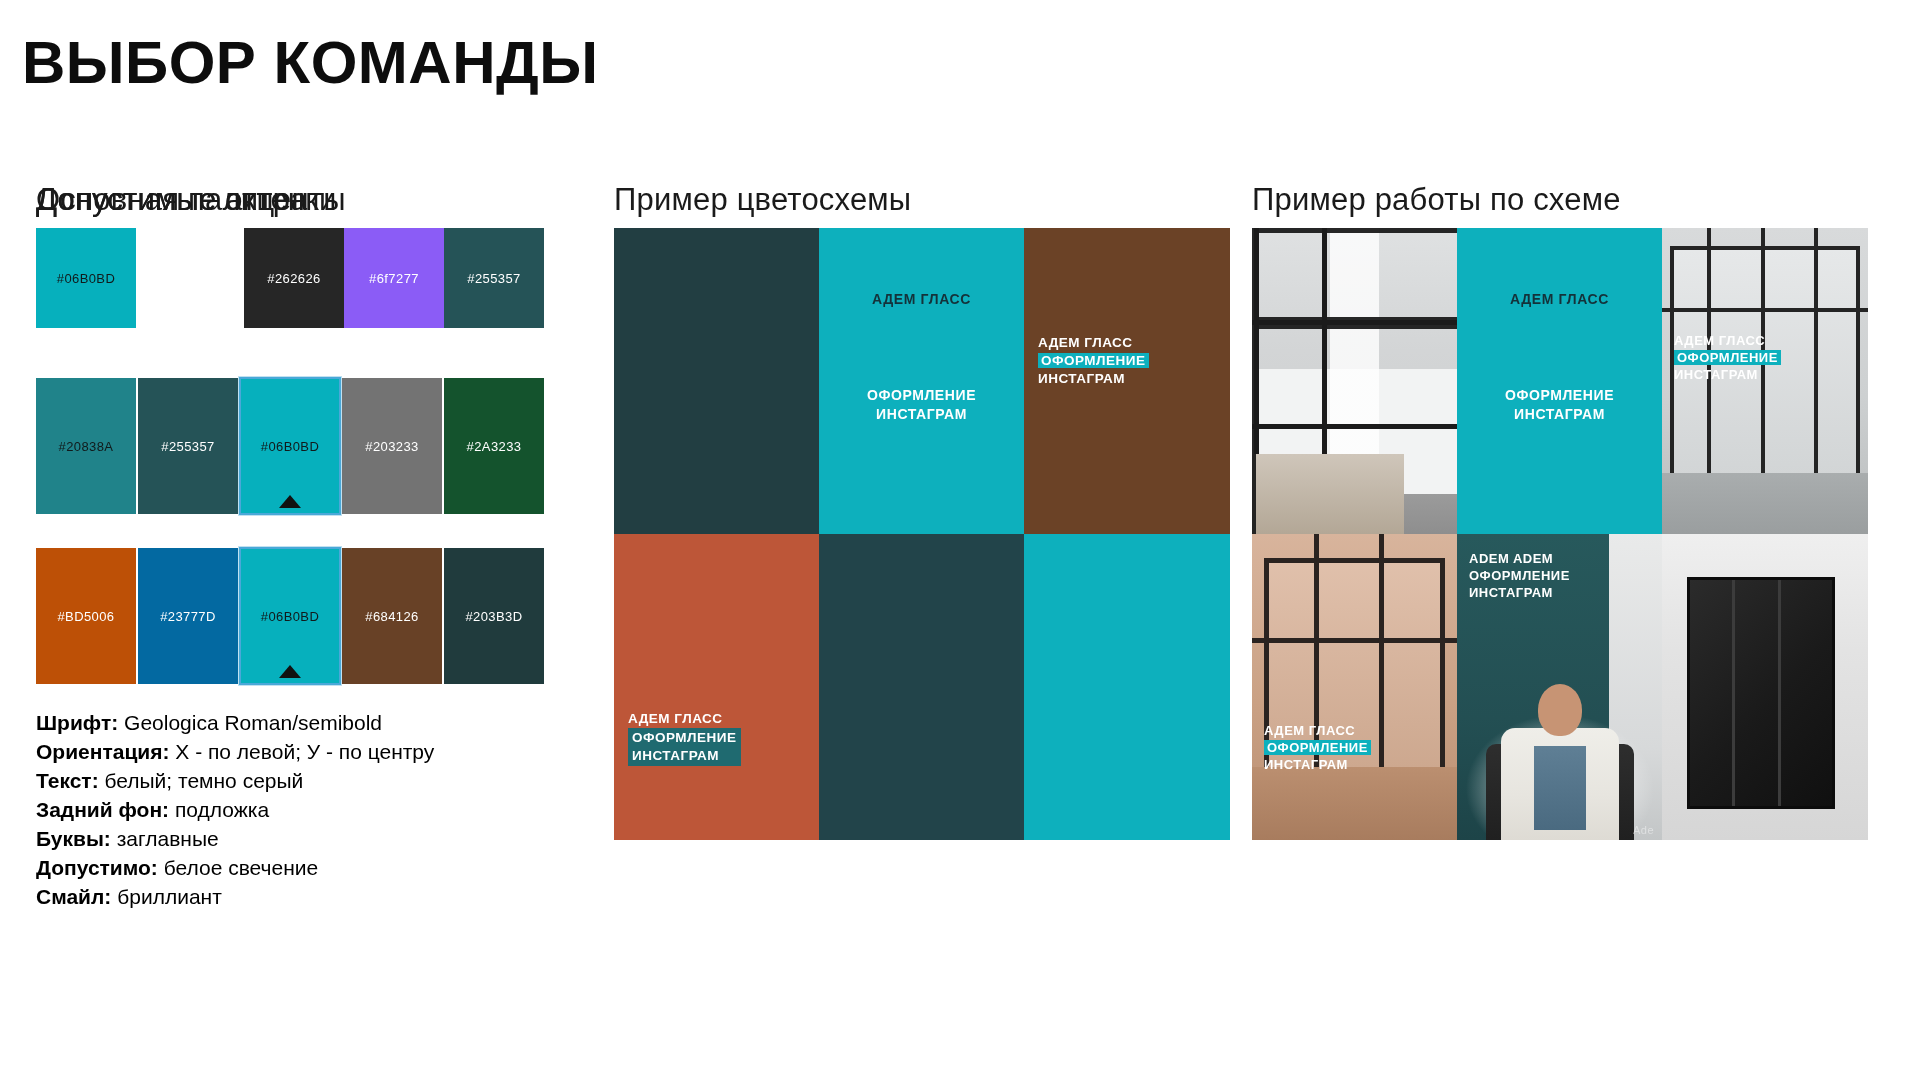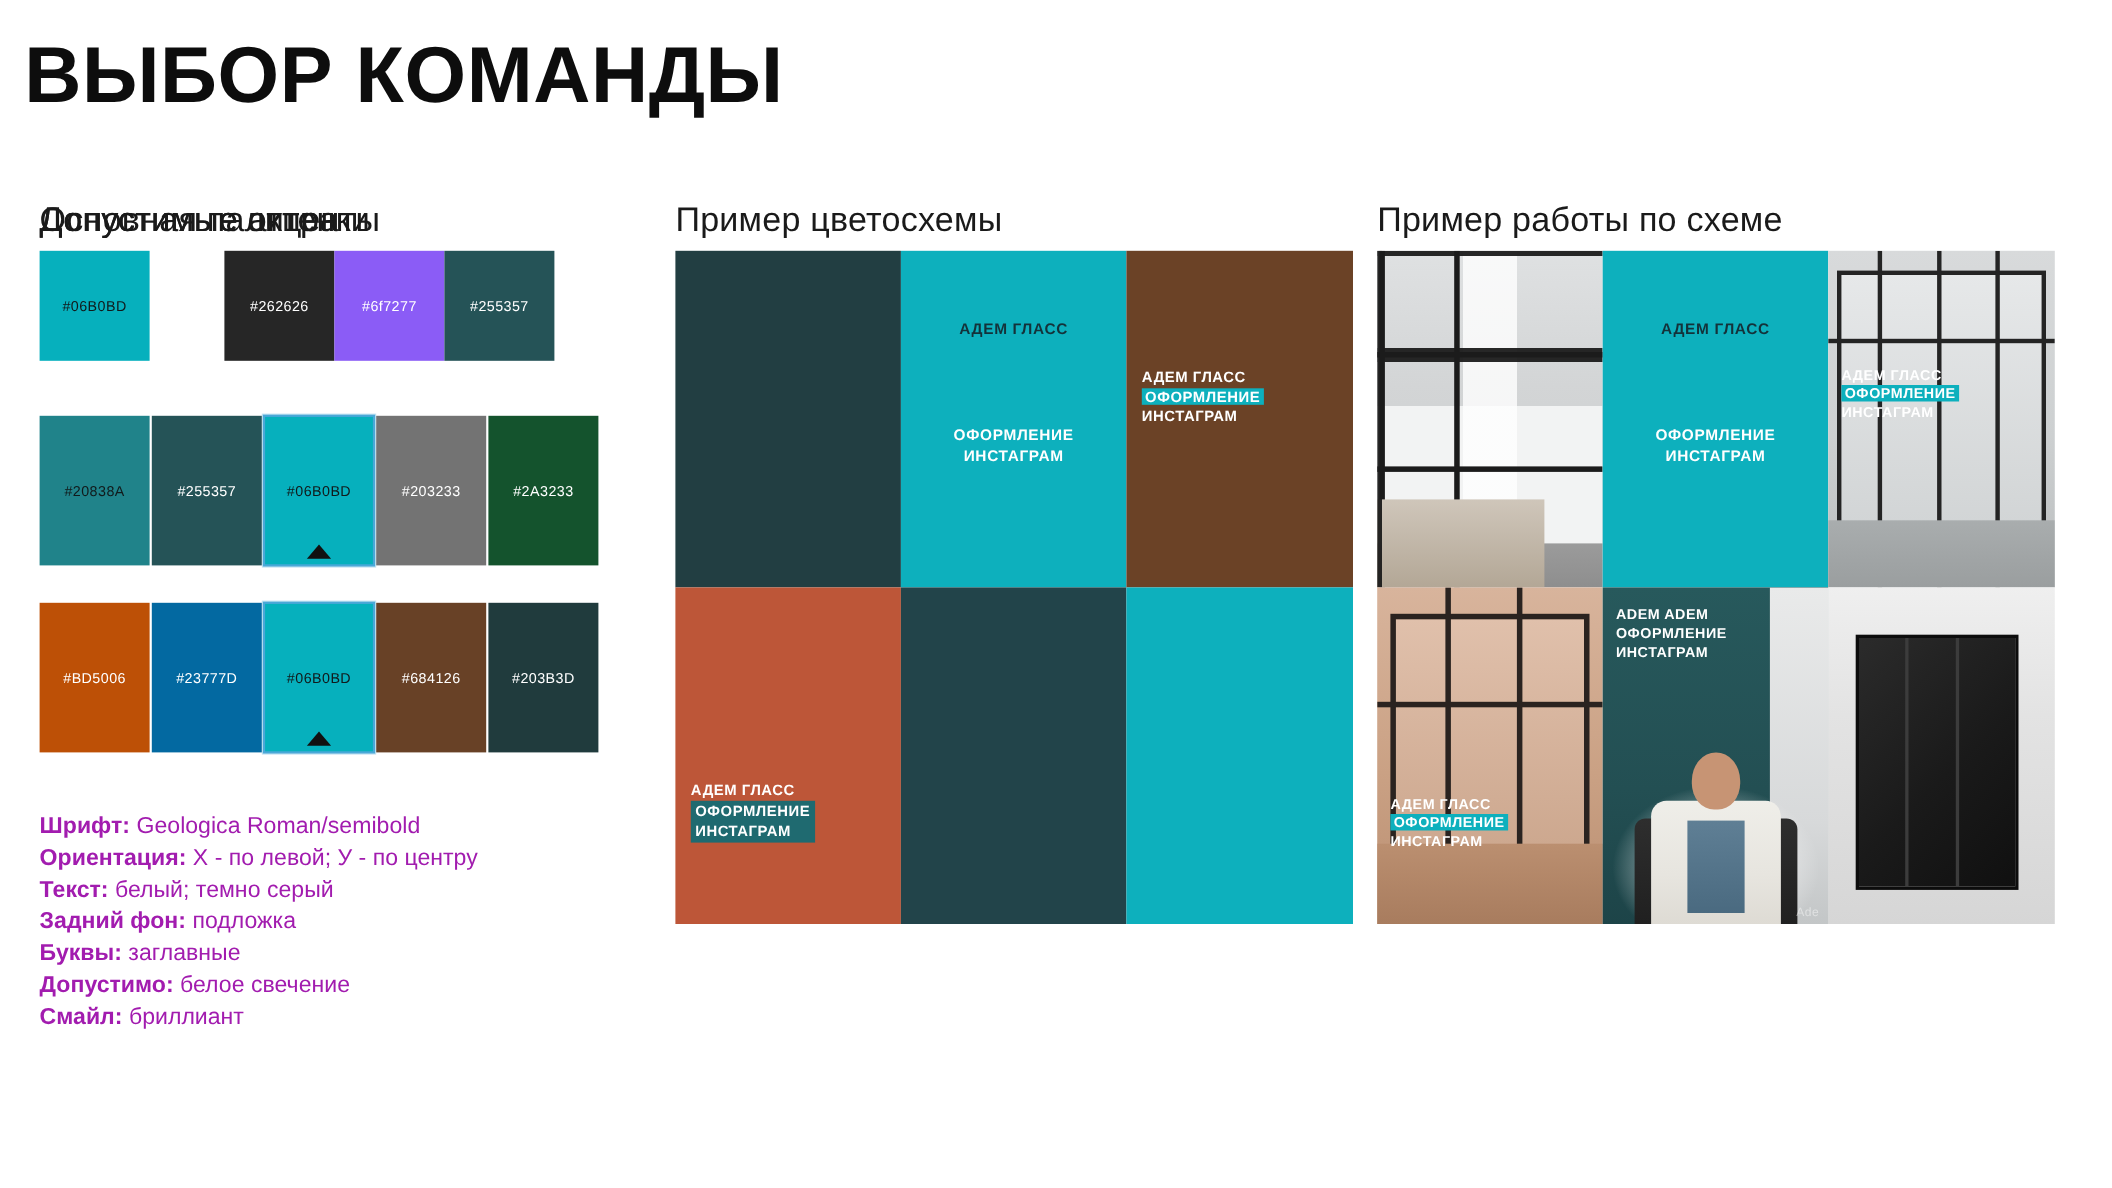--- a/index.html
+++ b/index.html
@@ -6,21 +6,21 @@
   html, body {
     width: 1920px; height: 1080px;
     background: #ffffff;
     font-family: "Liberation Sans", sans-serif;
     overflow: hidden;
   }
   .slide { position: relative; width: 1920px; height: 1080px; background:#fff; }
 
   .page-title {
     position: absolute; left: 22px; top: 28px;
-    font-size: 72px; font-weight: 700; letter-spacing: 0.5px;
+    font-size: 60px; font-weight: 700; letter-spacing: 0.5px;
     color: #0d0d0d;
   }
 
   .section-title {
     font-size: 31px; font-weight: 400; color: #1a1a1a;
     letter-spacing: 0.2px; white-space: nowrap;
   }
 
   
   .left-col { position: absolute; left: 36px; top: 182px; width: 560px; }
@@ -35,42 +35,42 @@
   .row-accent { left:0; top:366px; }
 
   .swatch {
     width: 100px; height: 100px;
     display: flex; align-items: center; justify-content: center;
     position: relative;
     font-size: 13px; letter-spacing: 0.4px;
     color: #ffffff;
   }
   .swatch.dark-text { color:#111a1b; }
-  .swatch.gap-before { margin-left: 68px; }
+  .swatch.gap-before { margin-left: 108px; }
   .swatch.sep { margin-left: 2px; }
   .swatch.selected {
     outline: 2px solid #4aa8d8;
     outline-offset: -1px;
     box-shadow: 0 0 0 2px rgba(74,168,216,0.35);
     z-index: 3;
   }
   .swatch .marker {
     position: absolute; bottom: 6px; left: 50%; transform: translateX(-50%);
     width: 0; height: 0;
     border-left: 11px solid transparent;
     border-right: 11px solid transparent;
     border-bottom: 13px solid #111111;
   }
   
   .row-shades .swatch, .row-accent .swatch { height: 136px; width: 100px; }
 
   
   .spec-block {
-    position: absolute; left: 36px; top: 736px;
-    font-size: 21px; line-height: 29px; color: #a21caf;
+    position: absolute; left: 36px; top: 708px;
+    font-size: 21px; line-height: 29px; color: #000000;
   }
   .spec-line b { font-weight: 700; }
 
   
   .center-col { position: absolute; left: 614px; top: 182px; }
   .center-col .section-title { position:absolute; left:0; top:0; }
   .scheme-grid {
     position: absolute; left: 0; top: 46px;
     width: 616px; height: 612px;
     display: grid;

